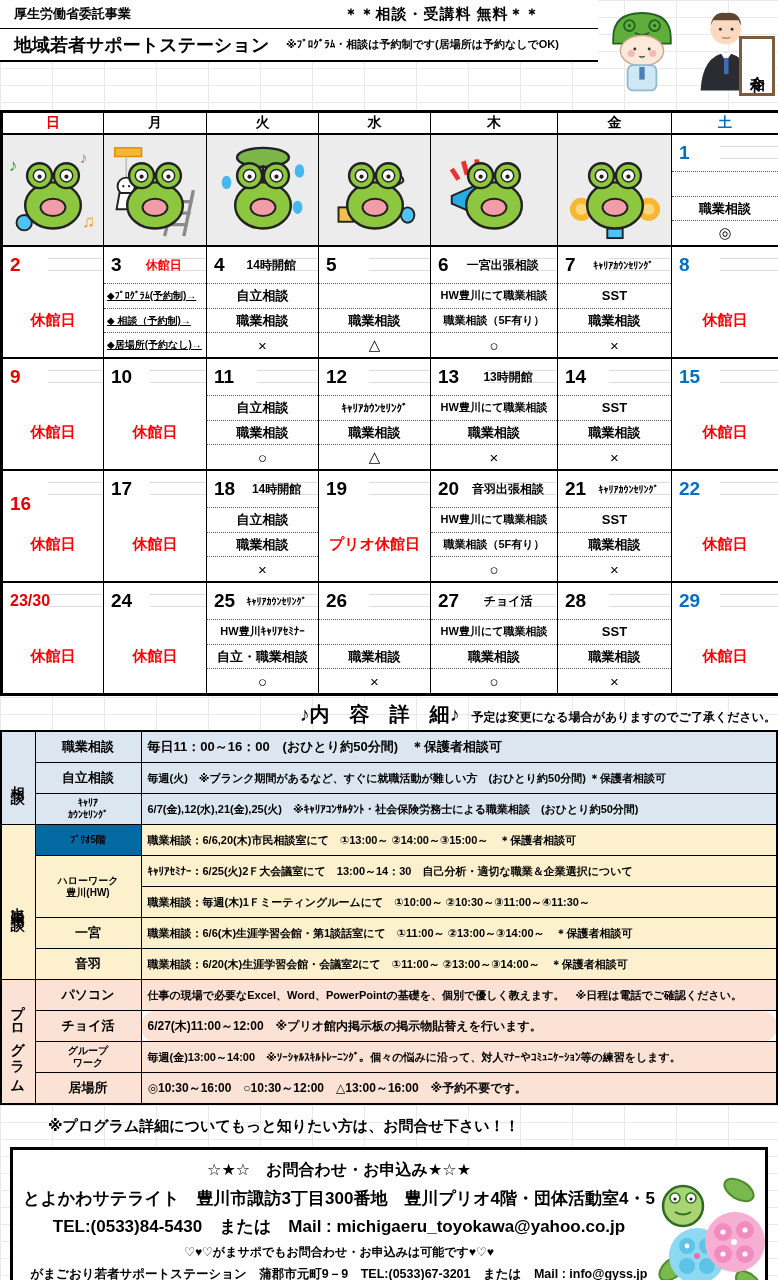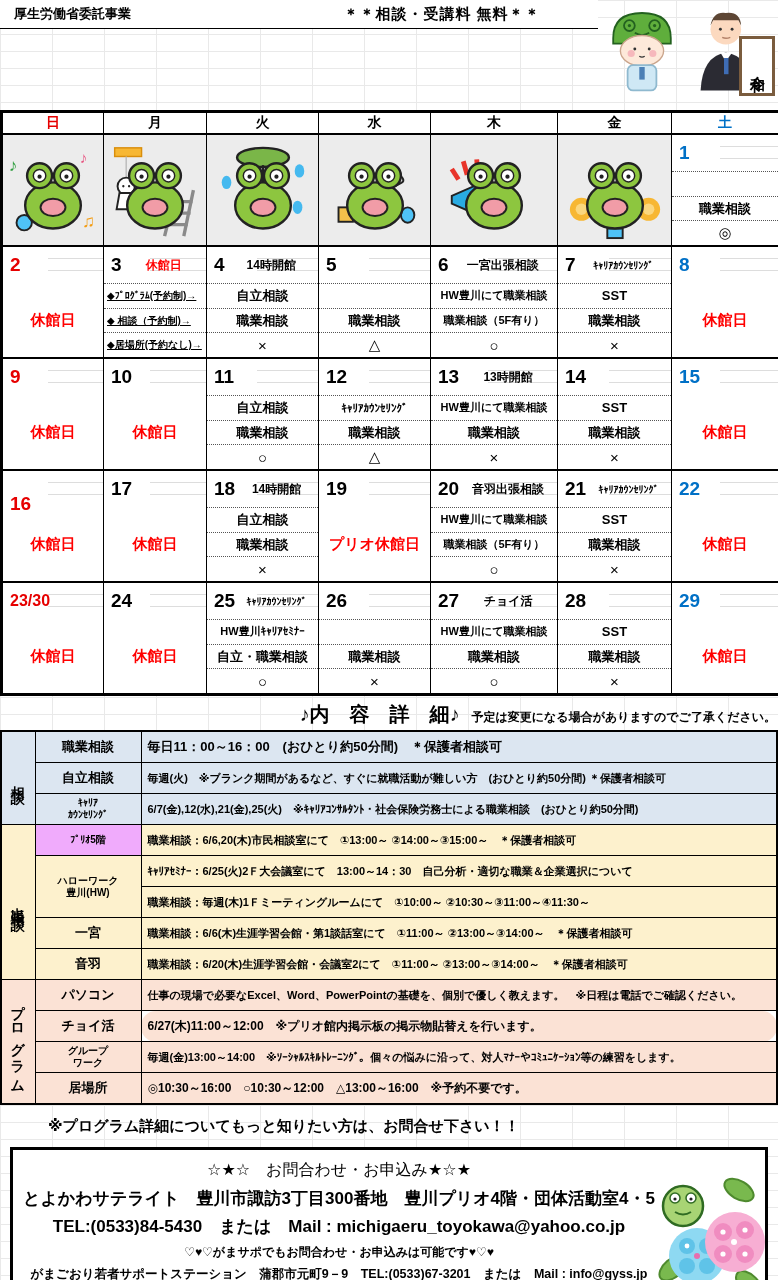--- a/index.html
+++ b/index.html
@@ -55,36 +55,40 @@
   td.gname{writing-mode:vertical-rl;text-orientation:upright;text-align:center;font-size:14px;letter-spacing:3px;}
   td.glabel{text-align:center;font-size:13px;white-space:pre-line;line-height:1.2;}
   td.glabel.small{font-size:10px;}
   td.gtext{padding-left:6px;font-size:13px;white-space:nowrap;overflow:hidden;}
   td.gtext.smallt{font-size:12px;}
   td.gtext.xsmall{font-size:11px;}
   
   .more-note{margin-top:12px;padding-left:48px;font-weight:bold;font-size:15px;height:22px;}
   .contact-box{position:relative;margin:8px 10px 0;border:3px solid #000;background:#fff;padding:10px 0 10px;}
   .contact-box .cline{text-align:center;padding-right:100px;}
-  .c1{font-weight:normal;font-size:16px;margin-bottom:6px;}
+  .c1{font-weight:bold;font-size:16px;margin-bottom:6px;}
   .c2{font-weight:bold;font-size:17px;margin-bottom:5px;}
   .c3{font-weight:bold;font-size:17px;margin-bottom:6px;}
   .c4{font-weight:bold;font-size:12px;margin-bottom:5px;}
   .c5{font-weight:bold;font-size:12.5px;}
   .flower-art{position:absolute;right:-6px;top:22px;width:118px;height:130px;}
 </style>
 </head>
 <body>
 
 <div class="page">
 
   <header>
     <div class="hdr-row1">
       <div class="agency">厚生労働省委託事業</div>
       <div class="free">＊＊相談・受講料 無料＊＊</div>
+    </div>
+    <div class="hdr-row2">
+      <div class="org">地域若者サポートステーション</div>
+      <div class="resnote">※ﾌﾟﾛｸﾞﾗﾑ・相談は予約制です(居場所は予約なしでOK)</div>
     </div>
 
     <svg class="art art-kid" viewBox="0 0 100 100">
       <path d="M18 38 Q18 10 50 10 Q82 10 82 38 L82 44 L18 44 Z" fill="#5fae3c" stroke="#23611f" stroke-width="2"></path>
       <circle cx="36" cy="24" r="6" fill="#5fae3c" stroke="#23611f" stroke-width="2"></circle>
       <circle cx="64" cy="24" r="6" fill="#5fae3c" stroke="#23611f" stroke-width="2"></circle>
       <circle cx="36" cy="24" r="1.8" fill="#23611f"></circle>
         <circle cx="64" cy="24" r="1.8" fill="#23611f"></circle>
       <path d="M42 32 Q50 37 58 32" fill="none" stroke="#23611f" stroke-width="2"></path>
       <ellipse cx="50" cy="52" rx="24" ry="17" fill="#fde9da" stroke="#caa58c" stroke-width="1.5"></ellipse>
@@ -578,21 +582,21 @@
           <td class="glabel" style="background: rgb(220, 230, 241);">自立相談</td>
           <td class="gtext xsmall" style="background: rgb(220, 230, 241);">毎週(火)　※ブランク期間があるなど、すぐに就職活動が難しい方　(おひとり約50分間) ＊保護者相談可</td>
         </tr>
         <tr>
           <td class="glabel small" style="background: rgb(220, 230, 241);">ｷｬﾘｱ
 ｶｳﾝｾﾘﾝｸﾞ</td>
           <td class="gtext xsmall" style="background: rgb(220, 230, 241);">6/7(金),12(水),21(金),25(火)　※ｷｬﾘｱｺﾝｻﾙﾀﾝﾄ・社会保険労務士による職業相談　(おひとり約50分間)</td>
         </tr>
         <tr>
           <td class="gname" rowspan="5" style="background: rgb(253, 241, 205);">出張相談</td>
-          <td class="glabel small" style="background: #f0abfc; margin-top: 16px;">ﾌﾟﾘｵ5階</td>
+          <td class="glabel small" style="background: #0369a1; margin-top: 16px;">ﾌﾟﾘｵ5階</td>
           <td class="gtext xsmall" style="background: rgb(253, 241, 205);">職業相談：6/6,20(木)市民相談室にて　①13:00～ ②14:00～③15:00～　＊保護者相談可</td>
         </tr>
         <tr>
           <td class="glabel small" rowspan="2" style="background: rgb(253, 241, 205);">ハローワーク
 豊川(HW)</td>
           <td class="gtext xsmall" style="background: rgb(253, 241, 205);">ｷｬﾘｱｾﾐﾅｰ：6/25(火)2Ｆ大会議室にて　13:00～14：30　自己分析・適切な職業＆企業選択について</td>
         </tr>
         <tr>
           <td class="gtext xsmall" style="background: rgb(253, 241, 205);">職業相談：毎週(木)1Ｆミーティングルームにて　①10:00～ ②10:30～③11:00～④11:30～</td>
         </tr>

